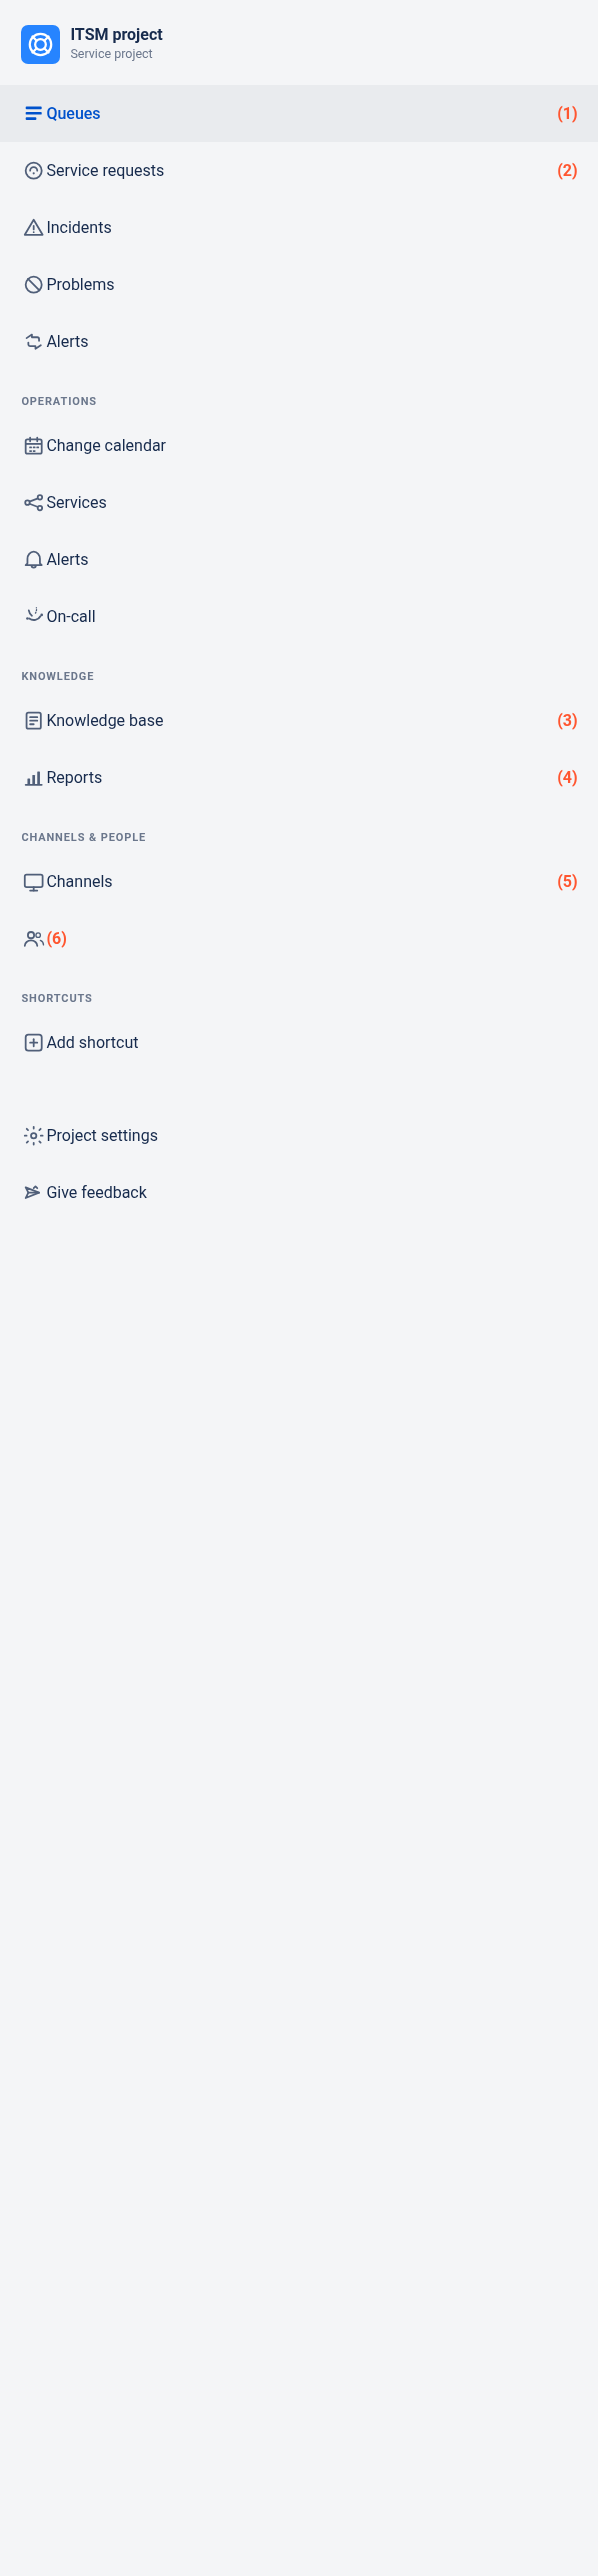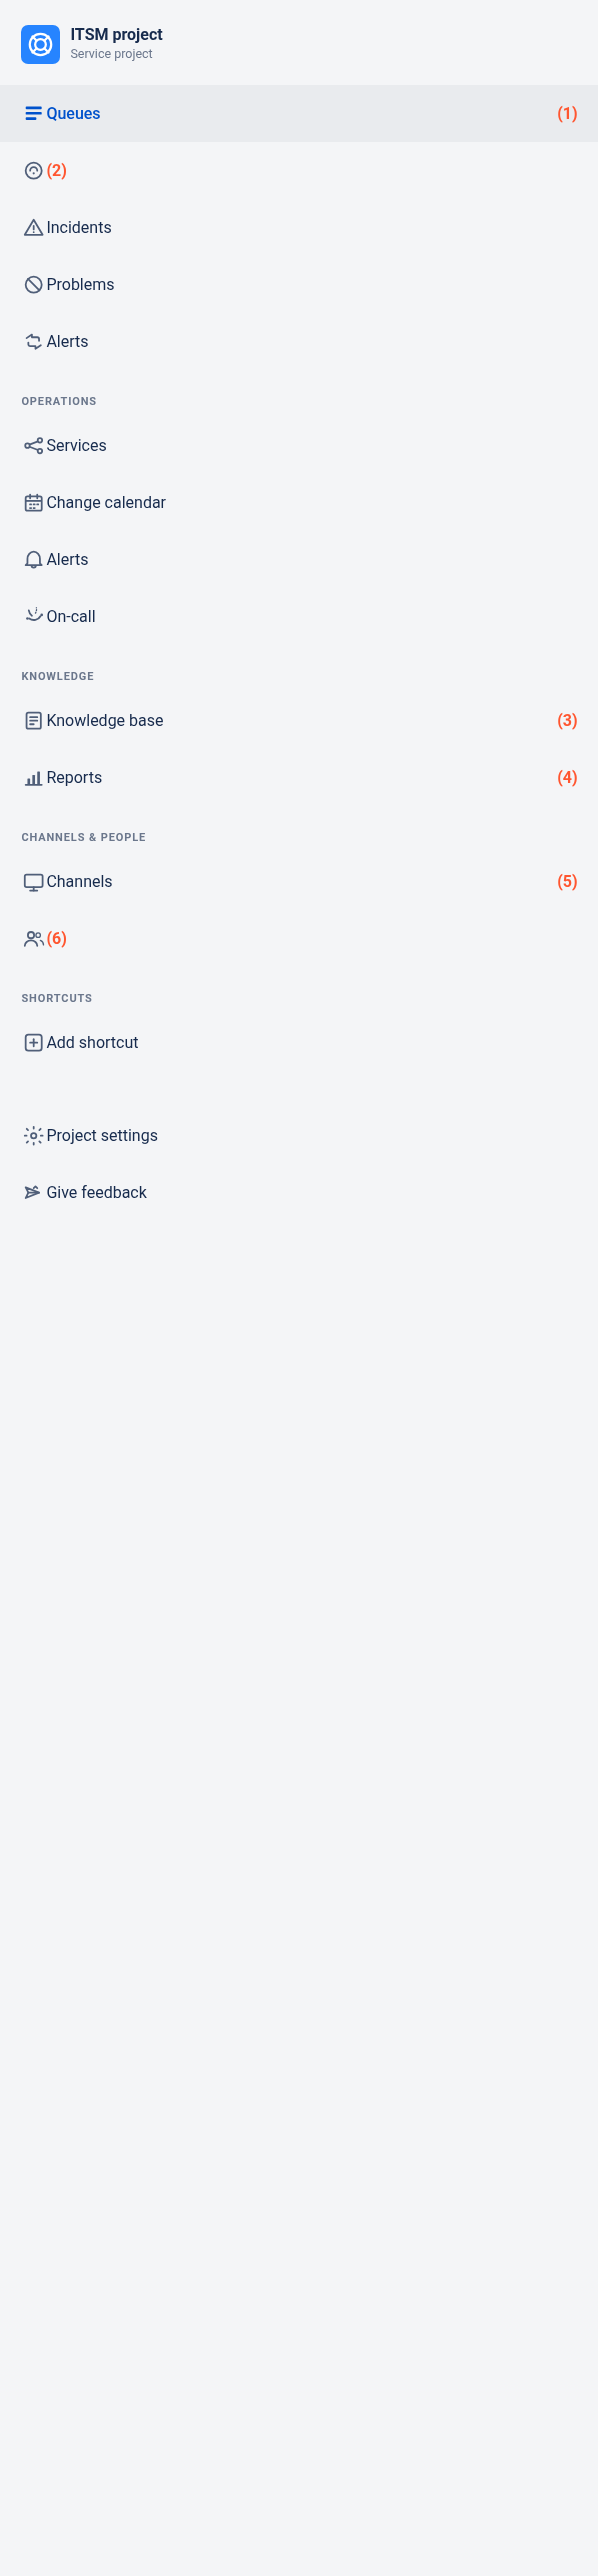--- a/index.html
+++ b/index.html
@@ -153,20 +153,21 @@
   </div>
 
   <div class="nav-item">
     <span class="icon">
       <svg width="21.4" height="21.4" viewBox="0 0 24 24" fill="none">
         <circle cx="12" cy="12" r="9" stroke="#505f79" stroke-width="2" fill="none"></circle>
         <path d="M8 12 C8 9.8 9.8 8 12 8 C14.2 8 16 9.8 16 12" stroke="#505f79" stroke-width="2" fill="none" stroke-linecap="round"></path>
         <circle cx="12" cy="15" r="1.2" fill="#505f79"></circle>
       </svg>
     </span>
+    <span class="label">Service requests</span>
     <span class="badge">(2)</span>
   </div>
 
   <div class="nav-item">
     <span class="icon">
       <svg width="21.4" height="21.4" viewBox="0 0 24 24" fill="none">
         <polygon points="12,3 22,20 2,20" stroke="#505f79" stroke-width="2" fill="none" stroke-linejoin="round"></polygon>
         <line x1="12" y1="10" x2="12" y2="14" stroke="#505f79" stroke-width="2" stroke-linecap="round"></line>
         <circle cx="12" cy="17" r="1" fill="#505f79"></circle>
       </svg>
@@ -188,33 +189,20 @@
     <span class="icon">
       <svg width="21.4" height="21.4" viewBox="0 0 24 24" fill="none">
         <path d="M4 8 L10 4 L10 7 L16 7 C17.1 7 18 7.9 18 9 L18 11" stroke="#505f79" stroke-width="2" fill="none" stroke-linecap="round" stroke-linejoin="round"></path>
         <path d="M20 16 L14 20 L14 17 L8 17 C6.9 17 6 16.1 6 15 L6 13" stroke="#505f79" stroke-width="2" fill="none" stroke-linecap="round" stroke-linejoin="round"></path>
       </svg>
     </span>
     <span class="label">Alerts</span>
   </div>
 
   <div class="section-header">OPERATIONS</div>
-
-  <div class="nav-item">
-    <span class="icon">
-      <svg width="21.4" height="21.4" viewBox="0 0 24 24" fill="none">
-        <circle cx="5" cy="12" r="2.5" stroke="#505f79" stroke-width="2" fill="none"></circle>
-        <circle cx="19" cy="6" r="2.5" stroke="#505f79" stroke-width="2" fill="none"></circle>
-        <circle cx="19" cy="18" r="2.5" stroke="#505f79" stroke-width="2" fill="none"></circle>
-        <line x1="7.2" y1="10.8" x2="16.8" y2="7.2" stroke="#505f79" stroke-width="2"></line>
-        <line x1="7.2" y1="13.2" x2="16.8" y2="16.8" stroke="#505f79" stroke-width="2"></line>
-      </svg>
-    </span>
-    <span class="label">Services</span>
-  </div>
 
   <div class="nav-item">
     <span class="icon">
       <svg width="21.4" height="21.4" viewBox="0 0 24 24" fill="none">
         <rect x="3" y="5" width="18" height="16" rx="2" stroke="#505f79" stroke-width="2" fill="none"></rect>
         <line x1="3" y1="10" x2="21" y2="10" stroke="#505f79" stroke-width="2"></line>
         <line x1="8" y1="3" x2="8" y2="7" stroke="#505f79" stroke-width="2" stroke-linecap="round"></line>
         <line x1="16" y1="3" x2="16" y2="7" stroke="#505f79" stroke-width="2" stroke-linecap="round"></line>
         <rect x="7" y="13" width="3" height="2" rx="0.5" fill="#505f79"></rect>
         <rect x="11" y="13" width="3" height="2" rx="0.5" fill="#505f79"></rect>
@@ -222,20 +210,33 @@
         <rect x="7" y="17" width="3" height="2" rx="0.5" fill="#505f79"></rect>
         <rect x="11" y="17" width="3" height="2" rx="0.5" fill="#505f79"></rect>
       </svg>
     </span>
     <span class="label">Change calendar</span>
   </div>
 
   <div class="nav-item">
     <span class="icon">
       <svg width="21.4" height="21.4" viewBox="0 0 24 24" fill="none">
+        <circle cx="5" cy="12" r="2.5" stroke="#505f79" stroke-width="2" fill="none"></circle>
+        <circle cx="19" cy="6" r="2.5" stroke="#505f79" stroke-width="2" fill="none"></circle>
+        <circle cx="19" cy="18" r="2.5" stroke="#505f79" stroke-width="2" fill="none"></circle>
+        <line x1="7.2" y1="10.8" x2="16.8" y2="7.2" stroke="#505f79" stroke-width="2"></line>
+        <line x1="7.2" y1="13.2" x2="16.8" y2="16.8" stroke="#505f79" stroke-width="2"></line>
+      </svg>
+    </span>
+    <span class="label">Services</span>
+  </div>
+
+  <div class="nav-item">
+    <span class="icon">
+      <svg width="21.4" height="21.4" viewBox="0 0 24 24" fill="none">
         <path d="M12 3 C8 3 5 7 5 11 L5 16 L3 18 L21 18 L19 16 L19 11 C19 7 16 3 12 3 Z" stroke="#505f79" stroke-width="2" fill="none" stroke-linejoin="round"></path>
         <path d="M9.5 18 C9.5 19.7 10.6 21 12 21 C13.4 21 14.5 19.7 14.5 18" stroke="#505f79" stroke-width="2" fill="none"></path>
       </svg>
     </span>
     <span class="label">Alerts</span>
   </div>
 
   <div class="nav-item">
     <span class="icon">
       <svg width="21.4" height="21.4" viewBox="0 0 24 24" fill="none">

